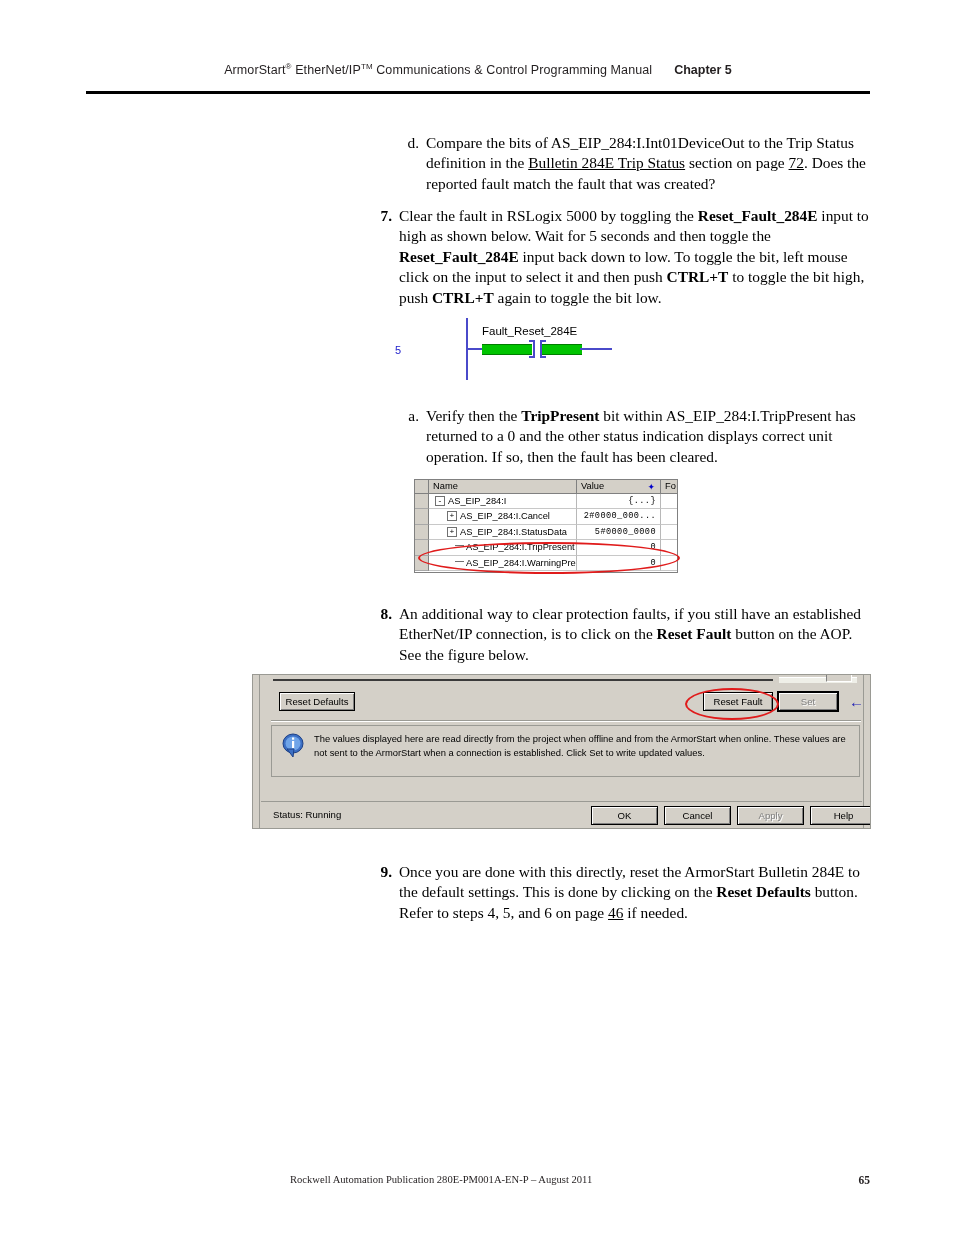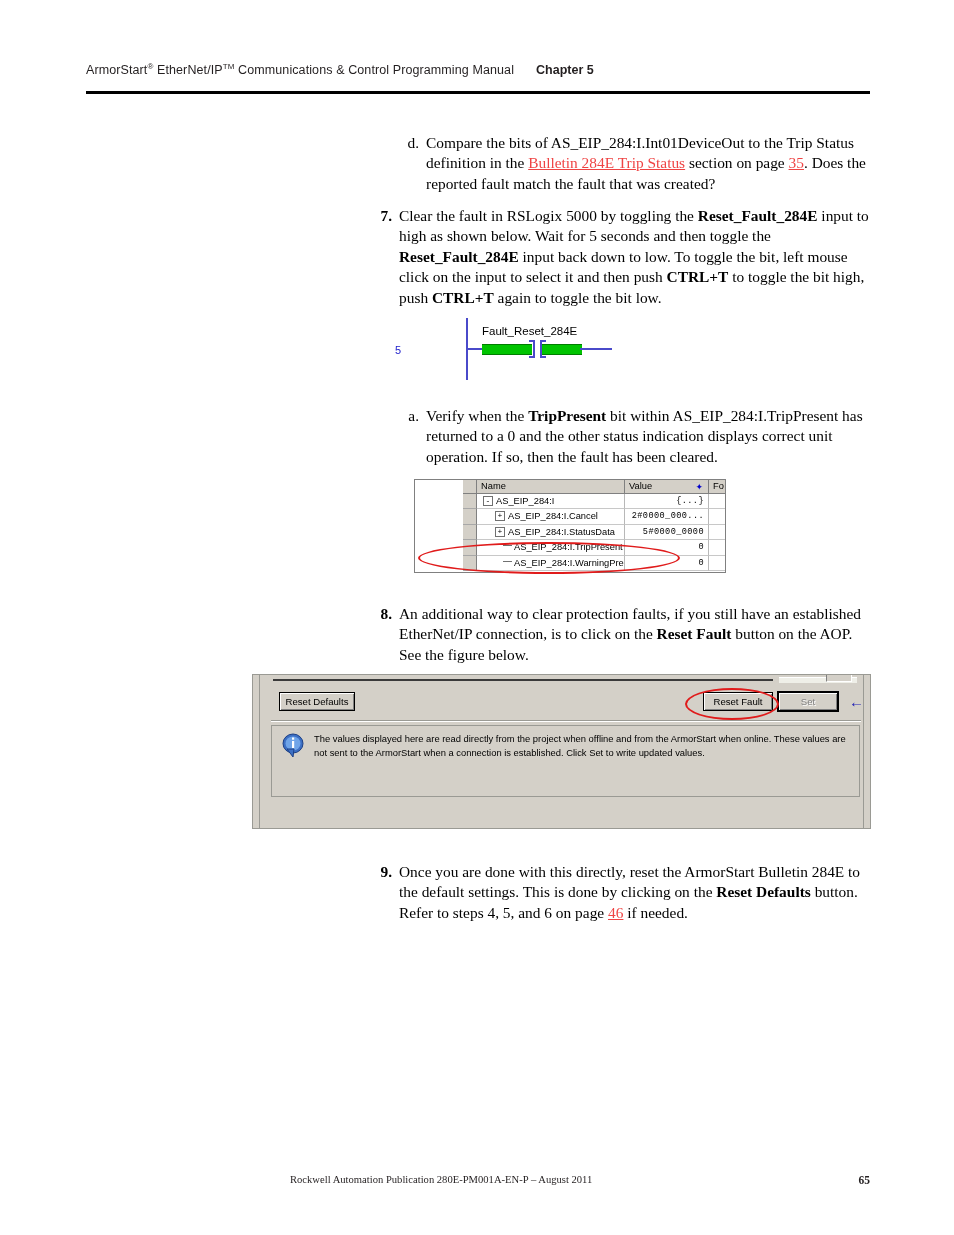--- a/index.html
+++ b/index.html
@@ -15,21 +15,21 @@
     color: #000000;
     overflow: hidden;
   }
 
   
   .page-header {
     position: absolute;
     left: 86px;
     top: 62px;
     width: 784px;
-    text-align: left;
+    text-align: center;
     font-family: "Liberation Sans", sans-serif;
     font-size: 12.5px;
     color: #231f20;
     white-space: nowrap;
   }
   .page-header .hdr-main { letter-spacing: 0.1px; }
   .page-header sup { font-size: 8px; vertical-align: super; }
   .page-header .hdr-chapter {
     font-weight: bold;
     margin-left: 22px;
@@ -59,21 +59,21 @@
     position: absolute;
     left: 0;
     top: 0;
     width: 26px;
     text-align: right;
     font-family: "Liberation Serif", serif;
   }
   .list-marker.bold { font-weight: bold; }
   b { font-weight: bold; }
   .link {
-    color: #ef4444;
+    color: #000000;
     text-decoration: underline;
   }
 
   #blk-d   { left: 393px; top: 133px;  width: 478px; }
   #blk-7   { left: 366px; top: 206px;  width: 505px; }
   #blk-a   { left: 393px; top: 406px;  width: 478px; }
   #blk-8   { left: 366px; top: 604px;  width: 505px; }
   #blk-9   { left: 366px; top: 862px;  width: 505px; }
 
   
@@ -153,21 +153,20 @@
     left: 414px;
     top: 479px;
     width: 262px;
     height: 92px;
     background: #ffffff;
     border: 1px solid #808080;
     font-family: "Liberation Sans", sans-serif;
     font-size: 9.3px;
     color: #000000;
     overflow: hidden;
-    padding-left: 48px;
   }
   .tm-header {
     display: flex;
     height: 14px;
     background: #d4d0c8;
     border-bottom: 1px solid #808080;
     box-sizing: border-box;
   }
   .tm-hcell {
     box-sizing: border-box;
@@ -349,21 +348,21 @@
     width: 590px;
     height: 1px;
     background: #9a9a94;
     border-bottom: 1px solid #ffffff;
   }
   .aop-infobox {
     position: absolute;
     left: 10px;
     top: 50px;
     width: 589px;
-    height: 72px;
+    height: 52px;
     background: #d4d0c8;
     border: 1px solid #9a9a94;
     box-sizing: border-box;
   }
   .info-icon {
     position: absolute;
     left: 10px;
     top: 7px;
     width: 24px;
     height: 25px;
@@ -442,21 +441,21 @@
 <body>
 
 <div class="page-header">
   <span class="hdr-main"><span>ArmorStart</span><sup>®</sup><span> EtherNet/IP</span><sup>TM</sup><span> Communications &amp; Control Programming Manual</span></span><span class="hdr-chapter">Chapter 5</span>
 </div>
 <div class="header-rule"></div>
 
 <div class="block" id="blk-d">
   <div class="list-item">
     <span class="list-marker">d.</span>
-    <span><span>Compare the bits of AS_EIP_284:I.Int01DeviceOut to the Trip Status definition in the </span><a class="link" href="#">Bulletin 284E Trip Status</a><span> section on page </span><a class="link" href="#">35</a><span>. Does the reported fault match the fault that was created?</span></span>
+    <span><span>Compare the bits of AS_EIP_284:I.Int01DeviceOut to the Trip Status definition in the </span><a class="link" href="#">Bulletin 284E Trip Status</a><span> section on page </span><a class="link" href="#">72</a><span>. Does the reported fault match the fault that was created?</span></span>
   </div>
 </div>
 
 <div class="block" id="blk-7">
   <div class="list-item">
     <span class="list-marker bold">7.</span>
     <span><span>Clear the fault in RSLogix 5000 by toggling the </span><b>Reset_Fault_284E</b><span> input to high as shown below. Wait for 5 seconds and then toggle the </span><b>Reset_Fault_284E</b><span> input back down to low. To toggle the bit, left mouse click on the input to select it and then push </span><b>CTRL+T</b><span> to toggle the bit high, push </span><b>CTRL+T</b><span> again to toggle the bit low.</span></span>
   </div>
 </div>
 
@@ -472,21 +471,21 @@
   <div class="contact-cap cr-top"></div>
   <div class="contact-cap cr-bot"></div>
   <div class="rung-green g2"></div>
   <div class="rung-wire w2"></div>
   <span class="rung-label">Fault_Reset_284E</span>
 </div>
 
 <div class="block" id="blk-a">
   <div class="list-item">
     <span class="list-marker">a.</span>
-    <span><span>Verify when the </span><b>TripPresent</b><span> bit within AS_EIP_284:I.TripPresent has returned to a 0 and the other status indication displays correct unit operation. If so, then the fault has been cleared.</span></span>
+    <span><span>Verify then the </span><b>TripPresent</b><span> bit within AS_EIP_284:I.TripPresent has returned to a 0 and the other status indication displays correct unit operation. If so, then the fault has been cleared.</span></span>
   </div>
 </div>
 
 <div class="tagmon">
   <div class="tm-header">
     <div class="tm-hcell h-gutter"></div>
     <div class="tm-hcell h-name">Name</div>
     <div class="tm-hcell h-value"><span>Value</span><span class="sort-mark">✦</span></div>
     <div class="tm-hcell h-force">Fo</div>
   </div>
@@ -553,20 +552,27 @@
           <ellipse cx="11" cy="10.5" rx="10" ry="9.5" fill="#3c6fc4" stroke="#1b3f86" stroke-width="1"></ellipse>
           <ellipse cx="11" cy="10.5" rx="7.5" ry="7" fill="#6fa4e8"></ellipse>
           <path d="M5 16 L11 24 L12 16 Z" fill="#3c6fc4" stroke="#1b3f86" stroke-width="1"></path>
           <rect x="10" y="8" width="2.2" height="7" fill="#ffffff"></rect>
           <rect x="10" y="4.5" width="2.2" height="2.2" fill="#ffffff"></rect>
         </svg>
       </div>
       <div class="info-text">The values displayed here are read directly from the project when offline and from the ArmorStart when online. These values are not sent to the ArmorStart when a connection is established.  Click Set to write updated values.</div>
     </div>
 
+    <div class="aop-statusbar">
+      <span class="aop-status-text">Status:  Running</span>
+      <div class="win-btn" id="btn-ok">OK</div>
+      <div class="win-btn" id="btn-cancel">Cancel</div>
+      <div class="win-btn disabled" id="btn-apply">Apply</div>
+      <div class="win-btn" id="btn-help">Help</div>
+    </div>
   </div>
 </div>
 <div class="ellipse-anno" id="aop-ellipse"></div>
 
 <div class="block" id="blk-9">
   <div class="list-item">
     <span class="list-marker bold">9.</span>
     <span><span>Once you are done with this directly, reset the ArmorStart Bulletin 284E to the default settings. This is done by clicking on the </span><b>Reset Defaults</b><span> button. Refer to steps 4, 5, and 6 on page </span><a class="link" href="#">46</a><span> if needed.</span></span>
   </div>
 </div>

